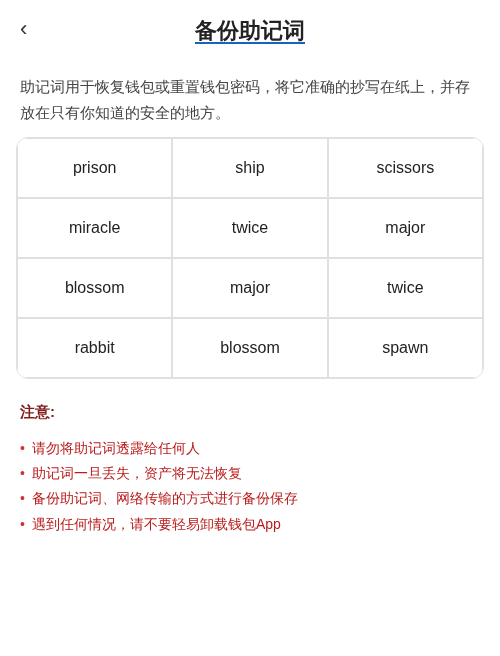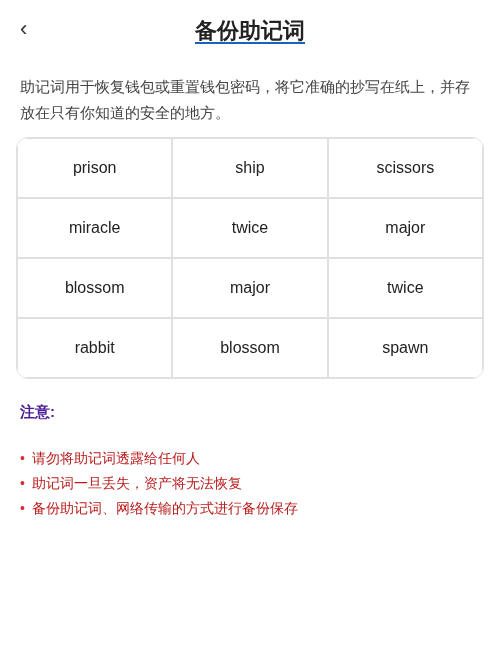--- a/index.html
+++ b/index.html
@@ -82,22 +82,22 @@
       user-select: none;
     }
 
     .notice-section {
       padding: 24px 20px 20px;
     }
 
     .notice-title {
       font-size: 15px;
       font-weight: 600;
-      color: #4c1d95;
-      margin-bottom: 24px;
+      color: #7f1d1d;
+      margin-bottom: 14px;
     }
 
     .notice-list {
       list-style: none;
       padding: 0;
     }
 
     .notice-list li {
       font-size: 14px;
       color: #b91c1c;
@@ -139,14 +139,15 @@
       <div class="mnemonic-cell">spawn</div>
     </div>
 </div>
 
 <div class="notice-section">
   <div class="notice-title">注意:</div>
   <ul class="notice-list" id="notice-list">
   <li>请勿将助记词透露给任何人</li>
       <li>助记词一旦丢失，资产将无法恢复</li>
       <li>备份助记词、网络传输的方式进行备份保存</li>
+      <li>遇到任何情况，请不要轻易卸载钱包App</li>
     </ul>
 </div>
 
 </body></html>

